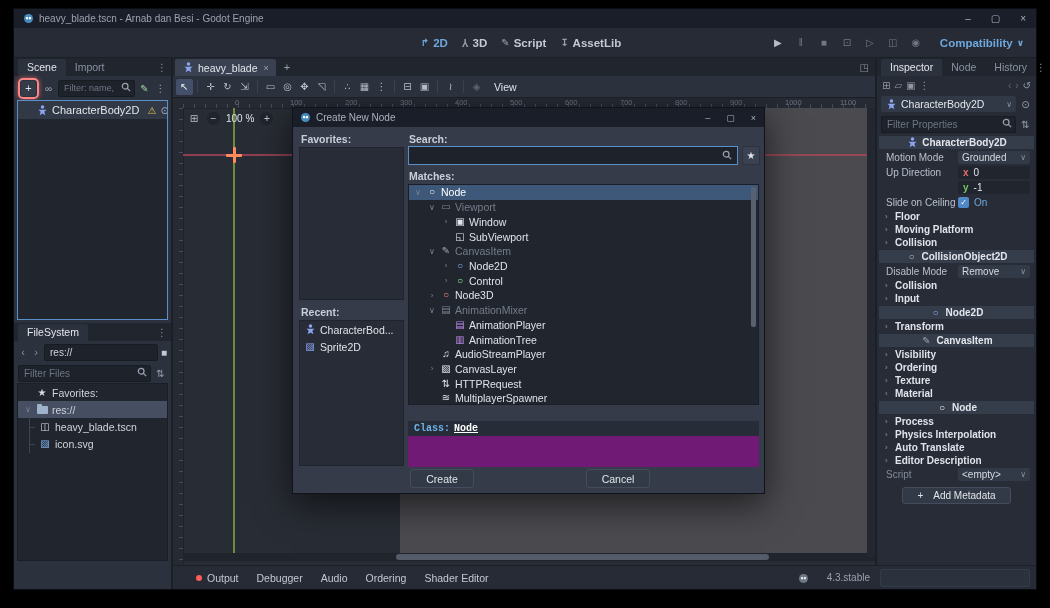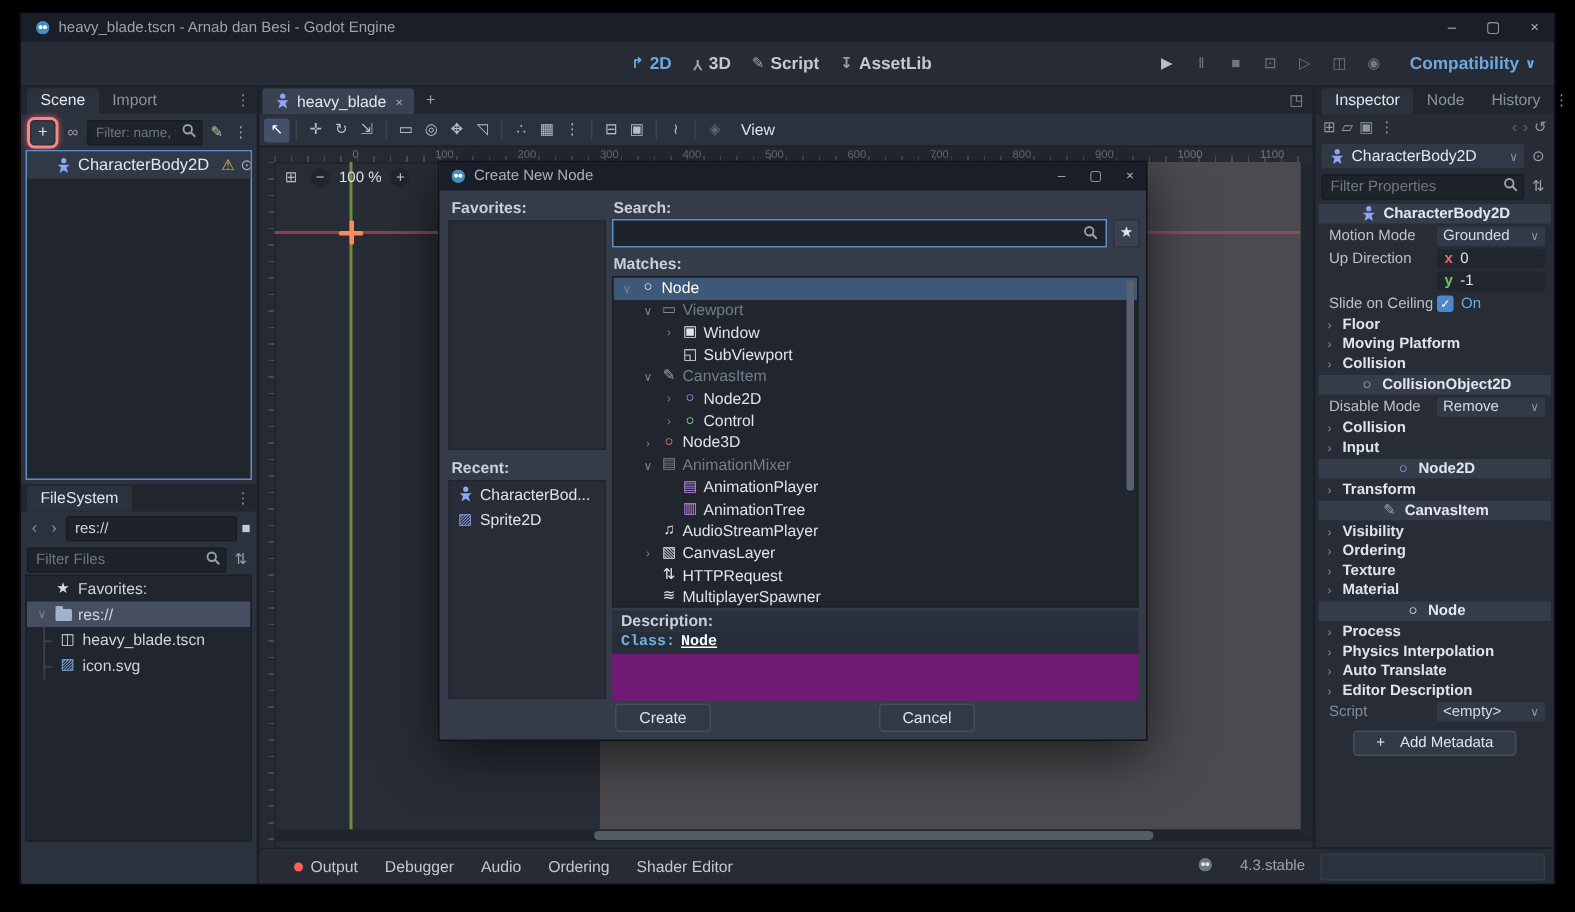--- a/index.html
+++ b/index.html
@@ -170,21 +170,21 @@
   .igroup .garrow{color:#8a91a0;font-size:8px;width:7px;}
   .igroup .glabel{font-size:10px;font-weight:bold;color:#dfe3ea;}
   .ibtnrow{height:26px;display:flex;align-items:center;justify-content:center;}
   .ibtn{display:flex;align-items:center;gap:10px;background:#333a47;border:1px solid #454d5d;border-radius:3px;
     padding:2px 14px;font-size:10px;color:#e0e4ea;}
   
   .bottom-bar{height:23px;background:#262b36;border-top:1px solid #1b1f28;display:flex;align-items:center;
     padding:0 6px 0 14px;flex:none;font-size:10.5px;color:#c3c9d4;}
   .btab{padding:0 9px;display:flex;align-items:center;gap:5px;}
   .btab .dot{width:6px;height:6px;border-radius:50%;background:var(--outdot);}
-  .version{margin-left:auto;display:flex;align-items:flex-start;gap:19px;font-size:10px;color:#9aa1ae;}
+  .version{margin-left:auto;display:flex;align-items:flex-end;gap:19px;font-size:10px;color:#9aa1ae;}
   .bbox{width:148px;height:16px;background:#2b313d;border:1px solid #353c49;border-radius:2px;margin-left:10px;flex:none;}
 </style>
 </head>
 <body>
 
 <div class="screen">
  <div class="window">
 
   <div class="titlebar">
     <span class="godot-dot small"></span>
@@ -503,23 +503,20 @@
                       <span class="icon" style="color:#e3e6ec">⇅</span>
                       <span class="mlabel">HTTPRequest</span>
                     </div>
                     <div class="match-row" style="padding-left:18px">
                       <span class="tree-arrow"></span>
                       <span class="icon" style="color:#e3e6ec">≋</span>
                       <span class="mlabel">MultiplayerSpawner</span>
                     </div>
                     <div class="dlg-scroll"></div>
                   </div>
-              <div class="desc-head">
-                    <span>Description:</span>
-                  </div>
               <div class="desc-box">
                 <div class="desc-class">
                   <span class="cls">Class:</span>
                   <span class="clsname">Node</span>
                 </div>
               </div>
               <div class="dlg-btn" style="left:117px;width:64px;">Create</div>
               <div class="dlg-btn" style="left:293px;width:64px;">Cancel</div>
             </div>
 

